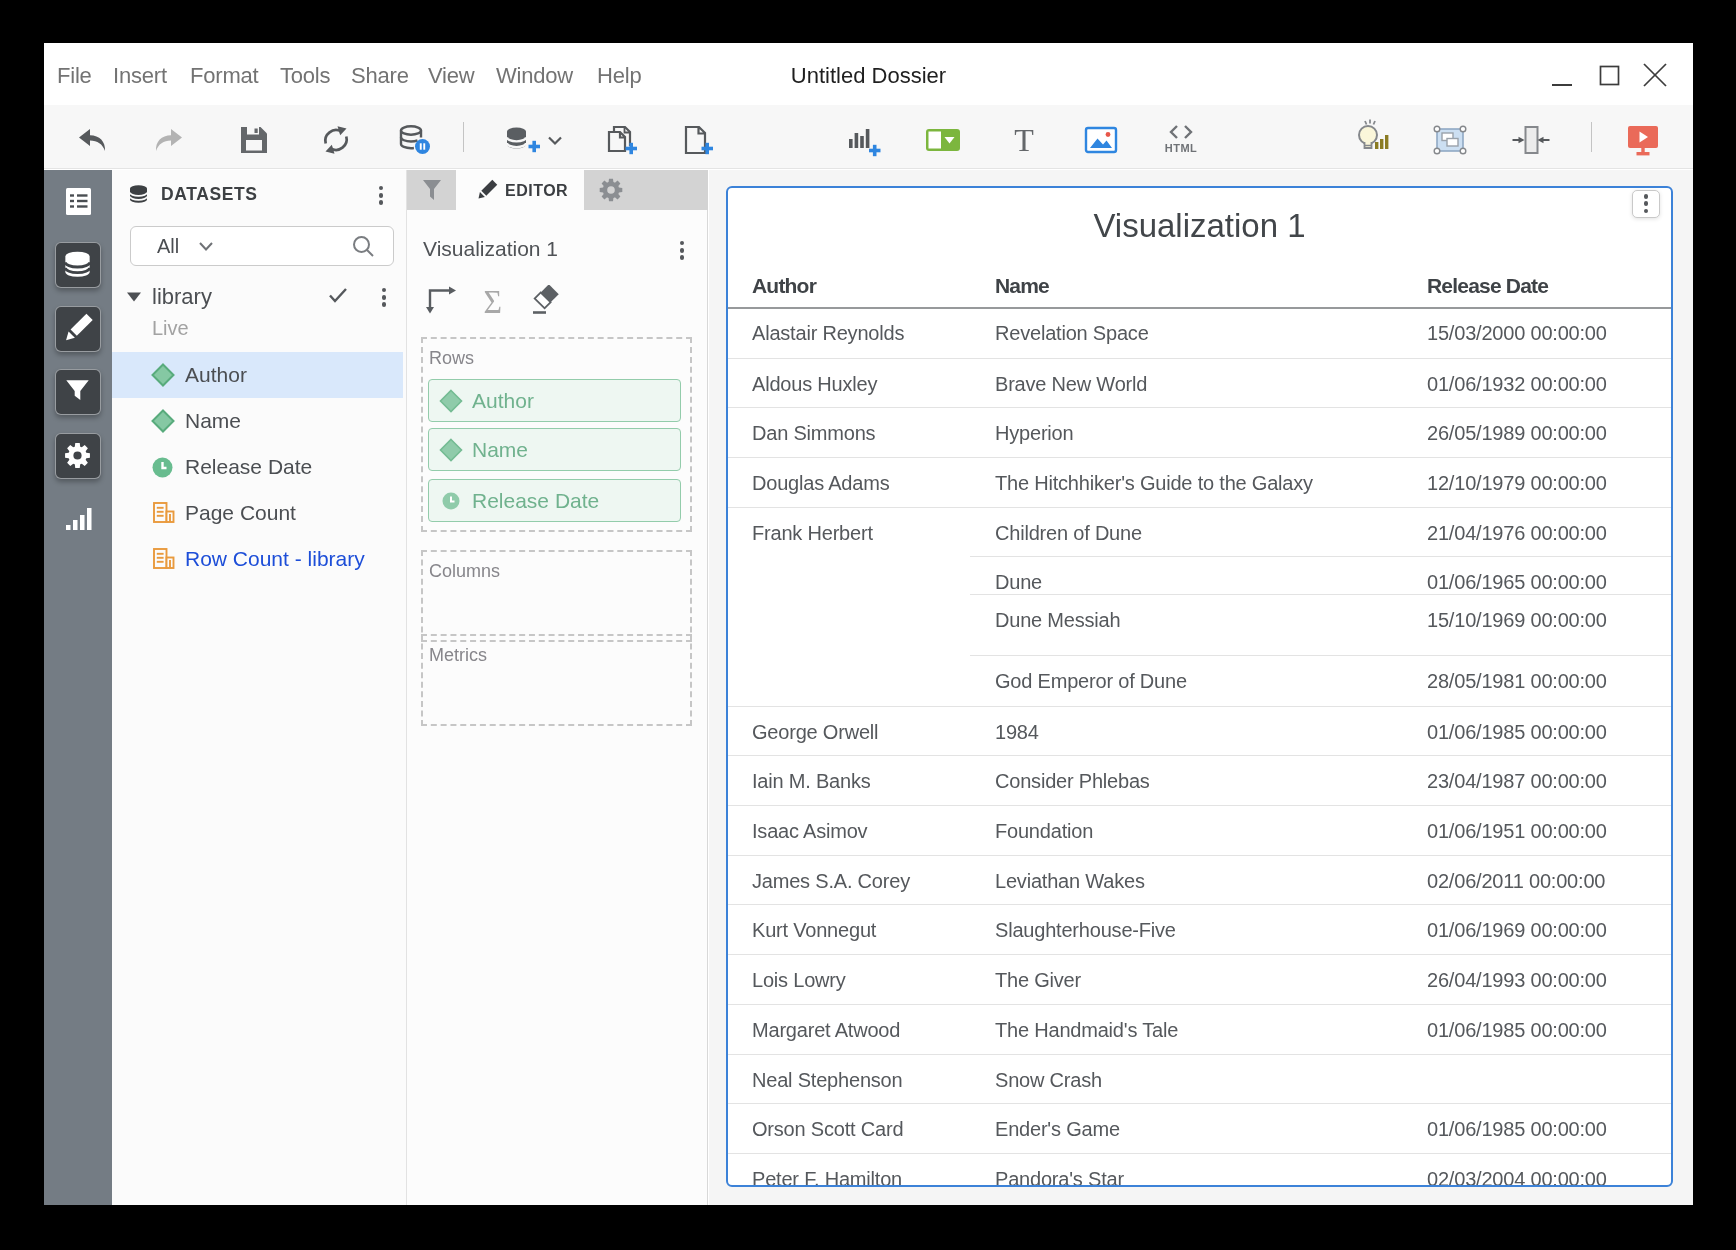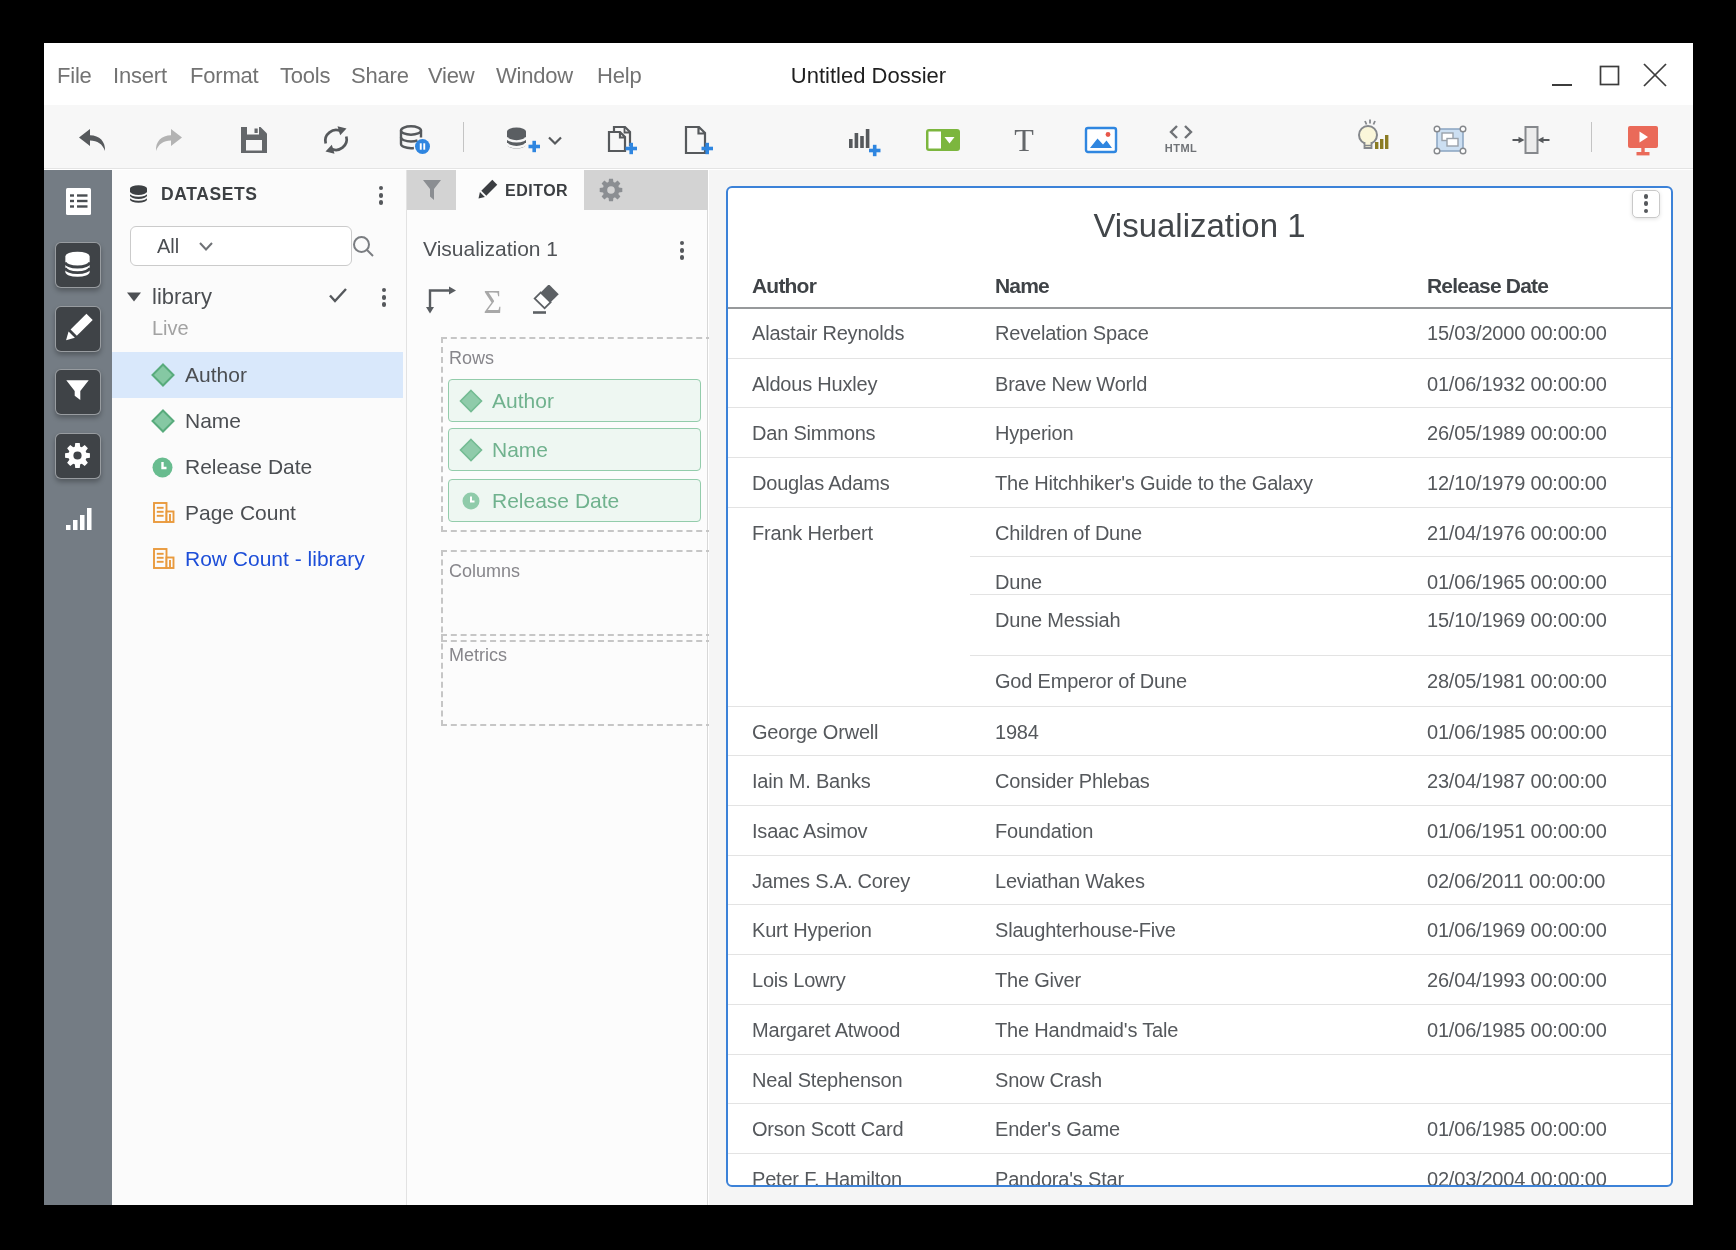--- a/index.html
+++ b/index.html
@@ -16,30 +16,30 @@
 .tsep { position:absolute; top:17px; width:1px; height:30px; background:#c4c4c4; }
 
 #content { position:absolute; left:0; top:127px; width:1649px; height:1035px; }
 #sidebar { position:absolute; left:0; top:0; width:68px; height:1035px; background:#747c84; }
 .sbox { position:absolute; left:11px; width:46px; height:46px; background:#3f4347; border:1.5px solid rgba(225,229,233,.55); border-radius:6px; box-shadow:0 3px 5px rgba(0,0,0,.28); }
 #datasets { position:absolute; left:68px; top:0; width:295px; height:1035px; background:#fbfbfb; border-right:1px solid #e2e2e2; }
 #editor { position:absolute; left:363px; top:0; width:301px; height:1035px; background:#fcfcfc; border-right:1px solid #d8d8d8; }
 #canvas { position:absolute; left:665px; top:0; width:984px; height:1035px; background:#f5f5f5; }
 
 #ds-title { position:absolute; left:49px; top:4px; font-size:17.5px; font-weight:bold; color:#3d4043; letter-spacing:.6px; line-height:40px; }
-#searchbox { position:absolute; left:18px; top:56px; width:222px; height:40px; background:#fff; border:1.5px solid #cbcbcb; border-radius:6px; }
+#searchbox { position:absolute; left:18px; top:56px; width:264px; height:40px; background:#fff; border:1.5px solid #cbcbcb; border-radius:6px; }
 .kebab i { display:block; width:4.5px; height:4.5px; border-radius:50%; background:#55585c; margin:2.8px auto; }
 .dsrow { position:absolute; left:0; width:291px; height:46px; }
 .hl { background:#d9e8fb; }
 
 #tabbar { position:absolute; left:0; top:0; width:301px; height:40px; background:#d3d3d3; }
 #tab-editor { position:absolute; left:49px; top:0; width:128px; height:40px; background:#fcfcfc; }
 #tab-editor span { position:absolute; left:49px; top:0; line-height:41px; font-size:16px; font-weight:bold; color:#3b3e42; letter-spacing:.5px; }
 #vizname { position:absolute; left:16px; top:58px; font-size:21px; color:#4f5256; line-height:42px; }
-.dropzone { position:absolute; left:14px; width:271px; border:2px dashed #c6c6c6; background:transparent;margin-left:20px; }
+.dropzone { position:absolute; left:14px; width:271px; border:2px dashed #c6c6c6; background:transparent; }
 .dz-label { position:absolute; left:6px; top:9px; font-size:18px; color:#87868b; }
 .pill { position:absolute; left:5px; width:253px; height:43px; background:#eef7f2; border:1.5px solid #93ccab; border-radius:4px; }
 .pill .ptxt { position:absolute; left:43px; top:0; line-height:42px; font-size:21px; color:#70b28e; }
 
 #card { position:absolute; left:17px; top:16px; width:947px; height:1001px; background:#fff; border:2px solid #3c82d8; border-radius:6px; overflow:hidden; }
 #cardtitle { position:absolute; left:0; top:16px; width:943px; text-align:center; font-size:33px; line-height:44px; color:#42464a; }
 #menukebab { position:absolute; left:904px; top:2px; width:28px; height:28px; background:#fff; border:1.5px solid #c9c9c9; border-radius:5px; box-shadow:0 1px 4px rgba(0,0,0,.12); }
 #thead { position:absolute; left:0; top:0; width:943px; height:119px; }
 .th { position:absolute; top:86px; font-size:21px; font-weight:bold; color:#3f4347; letter-spacing:-0.8px; }
 #tbody { position:absolute; left:0; top:120px; width:943px; height:880px; }
@@ -450,21 +450,21 @@
               <span class="td c1">Isaac Asimov</span>
               <span class="td c2">Foundation</span>
               <span class="td c3">01/06/1951 00:00:00</span>
             </div>
           <div class="trow sep" style="top:546.7px">
               <span class="td c1">James S.A. Corey</span>
               <span class="td c2">Leviathan Wakes</span>
               <span class="td c3">02/06/2011 00:00:00</span>
             </div>
           <div class="trow sep" style="top:596.4px">
-              <span class="td c1">Kurt Hyperion</span>
+              <span class="td c1">Kurt Vonnegut</span>
               <span class="td c2">Slaughterhouse-Five</span>
               <span class="td c3">01/06/1969 00:00:00</span>
             </div>
           <div class="trow sep" style="top:646.1px">
               <span class="td c1">Lois Lowry</span>
               <span class="td c2">The Giver</span>
               <span class="td c3">26/04/1993 00:00:00</span>
             </div>
           <div class="trow sep" style="top:695.8px">
               <span class="td c1">Margaret Atwood</span>

